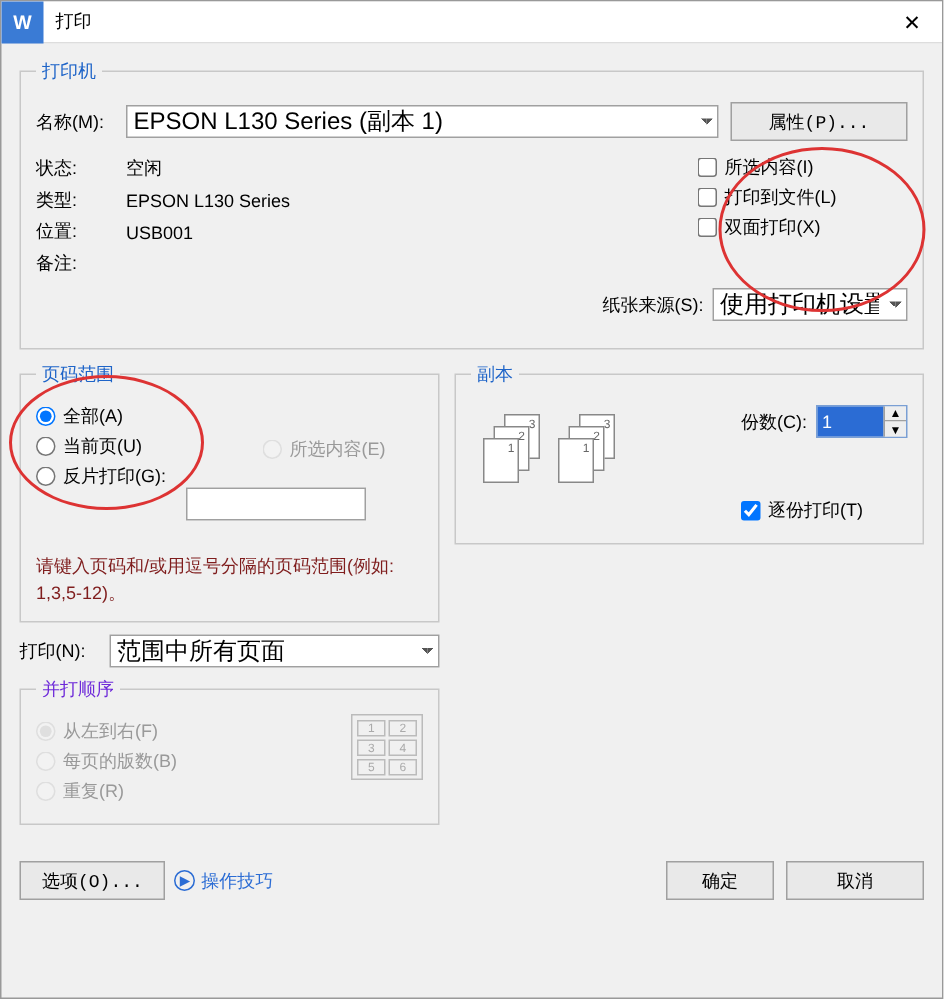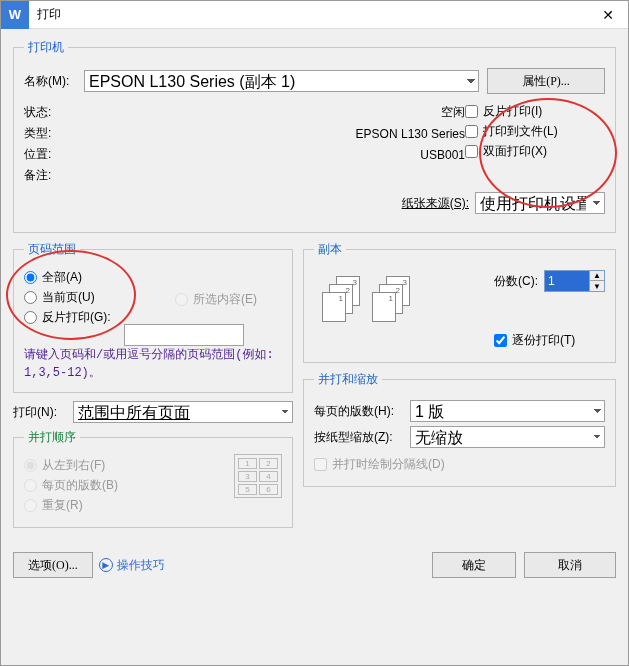--- a/index.html
+++ b/index.html
@@ -28,33 +28,33 @@
   cursor: pointer; font-size: 14px;
 }
 .body { padding: 10px 12px; }
 fieldset {
   border: 1px solid #c8c8c8;
   margin-bottom: 8px;
   padding: 8px 10px 10px 10px;
   position: relative;
 }
 legend { padding: 0 4px; color: #1e64c8; }
-legend.gray { color: #15803d; }
-.row { display: flex; align-items: center; margin: 4px 0; justify-content: space-between; }
+legend.gray { color: #6d28d9; }
+.row { display: flex; align-items: center; margin: 4px 0; }
 .row .lbl { width: 60px; }
 select, input[type="text"] {
   border: 1px solid #a0a0a0; background: #fff;
   height: 22px; padding: 0 4px; font-size: 16px;
   font-family: inherit;
 }
 select { appearance: none; padding-right: 18px; background-image: linear-gradient(45deg, transparent 50%, #555 50%), linear-gradient(-45deg, transparent 50%, #555 50%); background-position: right 7px center, right 3px center; background-size: 4px 4px, 4px 4px; background-repeat: no-repeat; }
 button {
   border: 1px solid #a0a0a0; background: #e9e9e9;
   height: 26px; padding: 0 14px; font-size: 12px;
-  font-family: Liberation Serif, serif; cursor: pointer;
+  font-family: Liberation Mono, monospace; cursor: pointer;
 }
 .checkbox, .radio { display: flex; align-items: center; margin: 3px 0; }
 .checkbox input, .radio input { margin-right: 5px; }
 .checkbox.disabled, .radio.disabled { color: #999; }
 .radio.disabled input { opacity: 0.5; }
 .cols { display: flex; gap: 10px; }
 .col-left { width: 280px; }
 .col-right { flex: 1; }
 .paper-row {
   display: flex; align-items: center; justify-content: flex-end;
@@ -75,21 +75,21 @@
 }
 .spinbtns div:first-child { border-bottom: 1px solid #a0a0a0; }
 .copies-illus { display: flex; gap: 10px; margin: 10px 0 8px 8px; }
 .stack { position: relative; width: 40px; height: 46px; }
 .page {
   position: absolute; border: 1px solid #888; background: #fff;
   width: 24px; height: 30px; font-size: 8px;
   display: flex; align-items: flex-start; justify-content: flex-end;
   padding: 1px 2px; color: #666;
 }
-.hint { color: #4c1d95; margin-top: 0; line-height: 1.5; font-family: Liberation Mono, monospace; }
+.hint { color: #7f1d1d; margin-top: 21px; line-height: 1.5; }
 .print-order-illus {
   border: 1px solid #bbb; width: 48px; height: 44px;
   margin-left: auto; padding: 3px;
   display: grid; grid-template-columns: 1fr 1fr; gap: 2px;
 }
 .print-order-illus div {
   border: 1px solid #bbb; font-size: 8px; color: #aaa;
   display: flex; align-items: center; justify-content: center;
 }
 .footer {
@@ -143,35 +143,35 @@
               <span class="lbl">位置:</span>
               <span>USB001</span>
             </div>
           <div class="row">
               <span class="lbl">备注:</span>
             </div>
         </div>
         <div style="width:140px;">
           <label class="checkbox">
               <input type="checkbox" style="">
-              <span>反片打印(I)</span>
+              <span>所选内容(I)</span>
             </label>
           <label class="checkbox">
               <input type="checkbox" style="">
               <span>打印到文件(L)</span>
             </label>
           <label class="checkbox">
               <input type="checkbox" style="">
               <span>双面打印(X)</span>
             </label>
         </div>
       </div>
 
       <div class="paper-row">
-        <span style="margin-right:6px;text-decoration:underline;">纸张来源(S):</span>
+        <span style="margin-right:6px;">纸张来源(S):</span>
         <select style="width:130px;"><option>使用打印机设置</option></select>
       </div>
 
       <div class="red-circle" style="width:138px;height:110px;right:-2px;top:42px;"></div>
     </fieldset>
 
     <div class="cols">
       <div class="col-left">
         <fieldset style="position:relative;">
           <legend>页码范围</legend>
@@ -198,21 +198,21 @@
                 </label>
             </div>
           </div>
           <input type="text" style="width: 120px; margin-left: 100px; margin-top: -22px; position: relative;">
           <div class="hint">请键入页码和/或用逗号分隔的页码范围(例如: 1,3,5-12)。</div>
           <div class="red-circle" style="width:130px;height:90px;left:-8px;top:-8px;"></div>
         </fieldset>
 
         <div class="row" style="margin:6px 0;">
           <span class="lbl">打印(N):</span>
-          <select style="flex:1;text-decoration:underline;"><option>范围中所有页面</option></select>
+          <select style="flex:1;"><option>范围中所有页面</option></select>
         </div>
 
         <fieldset>
           <legend class="gray">并打顺序</legend>
           <div style="display:flex;">
             <div style="flex:1;">
               <label class="radio disabled">
                   <input type="radio" disabled="" checked="" style="">
                   <span>从左到右(F)</span>
                 </label>
@@ -265,42 +265,27 @@
                 </span>
               </div>
               <label class="checkbox" style="margin-top:40px;">
                   <input type="checkbox" checked="" style="">
                   <span>逐份打印(T)</span>
                 </label>
             </div>
           </div>
         </fieldset>
 
-        <fieldset style="margin-top:8px;">
-          <legend>并打和缩放</legend>
-          <div class="row">
-            <span style="width:96px;">每页的版数(H):</span>
-            <select style="flex:1;"><option>1 版</option></select>
-          </div>
-          <div class="row">
-            <span style="width:96px;">按纸型缩放(Z):</span>
-            <select style="flex:1;"><option>无缩放</option></select>
-          </div>
-          <label class="checkbox disabled" style="margin-top:8px;">
-              <input type="checkbox" disabled="" style="">
-              <span>并打时绘制分隔线(D)</span>
-            </label>
-        </fieldset>
       </div>
     </div>
   </div>
 
   <div class="footer">
     <button>选项(O)...</button>
     <span class="tip-link">
       <span class="tip-icon">▶</span>
       <span>操作技巧</span>
     </span>
     <span class="spacer"></span>
-    <button style="width:84px;margin-right:8px;">确定</button>
+    <button style="width:72px;margin-right:8px;">确定</button>
     <button style="width:92px;">取消</button>
   </div>
 </div>
 
 </body></html>

